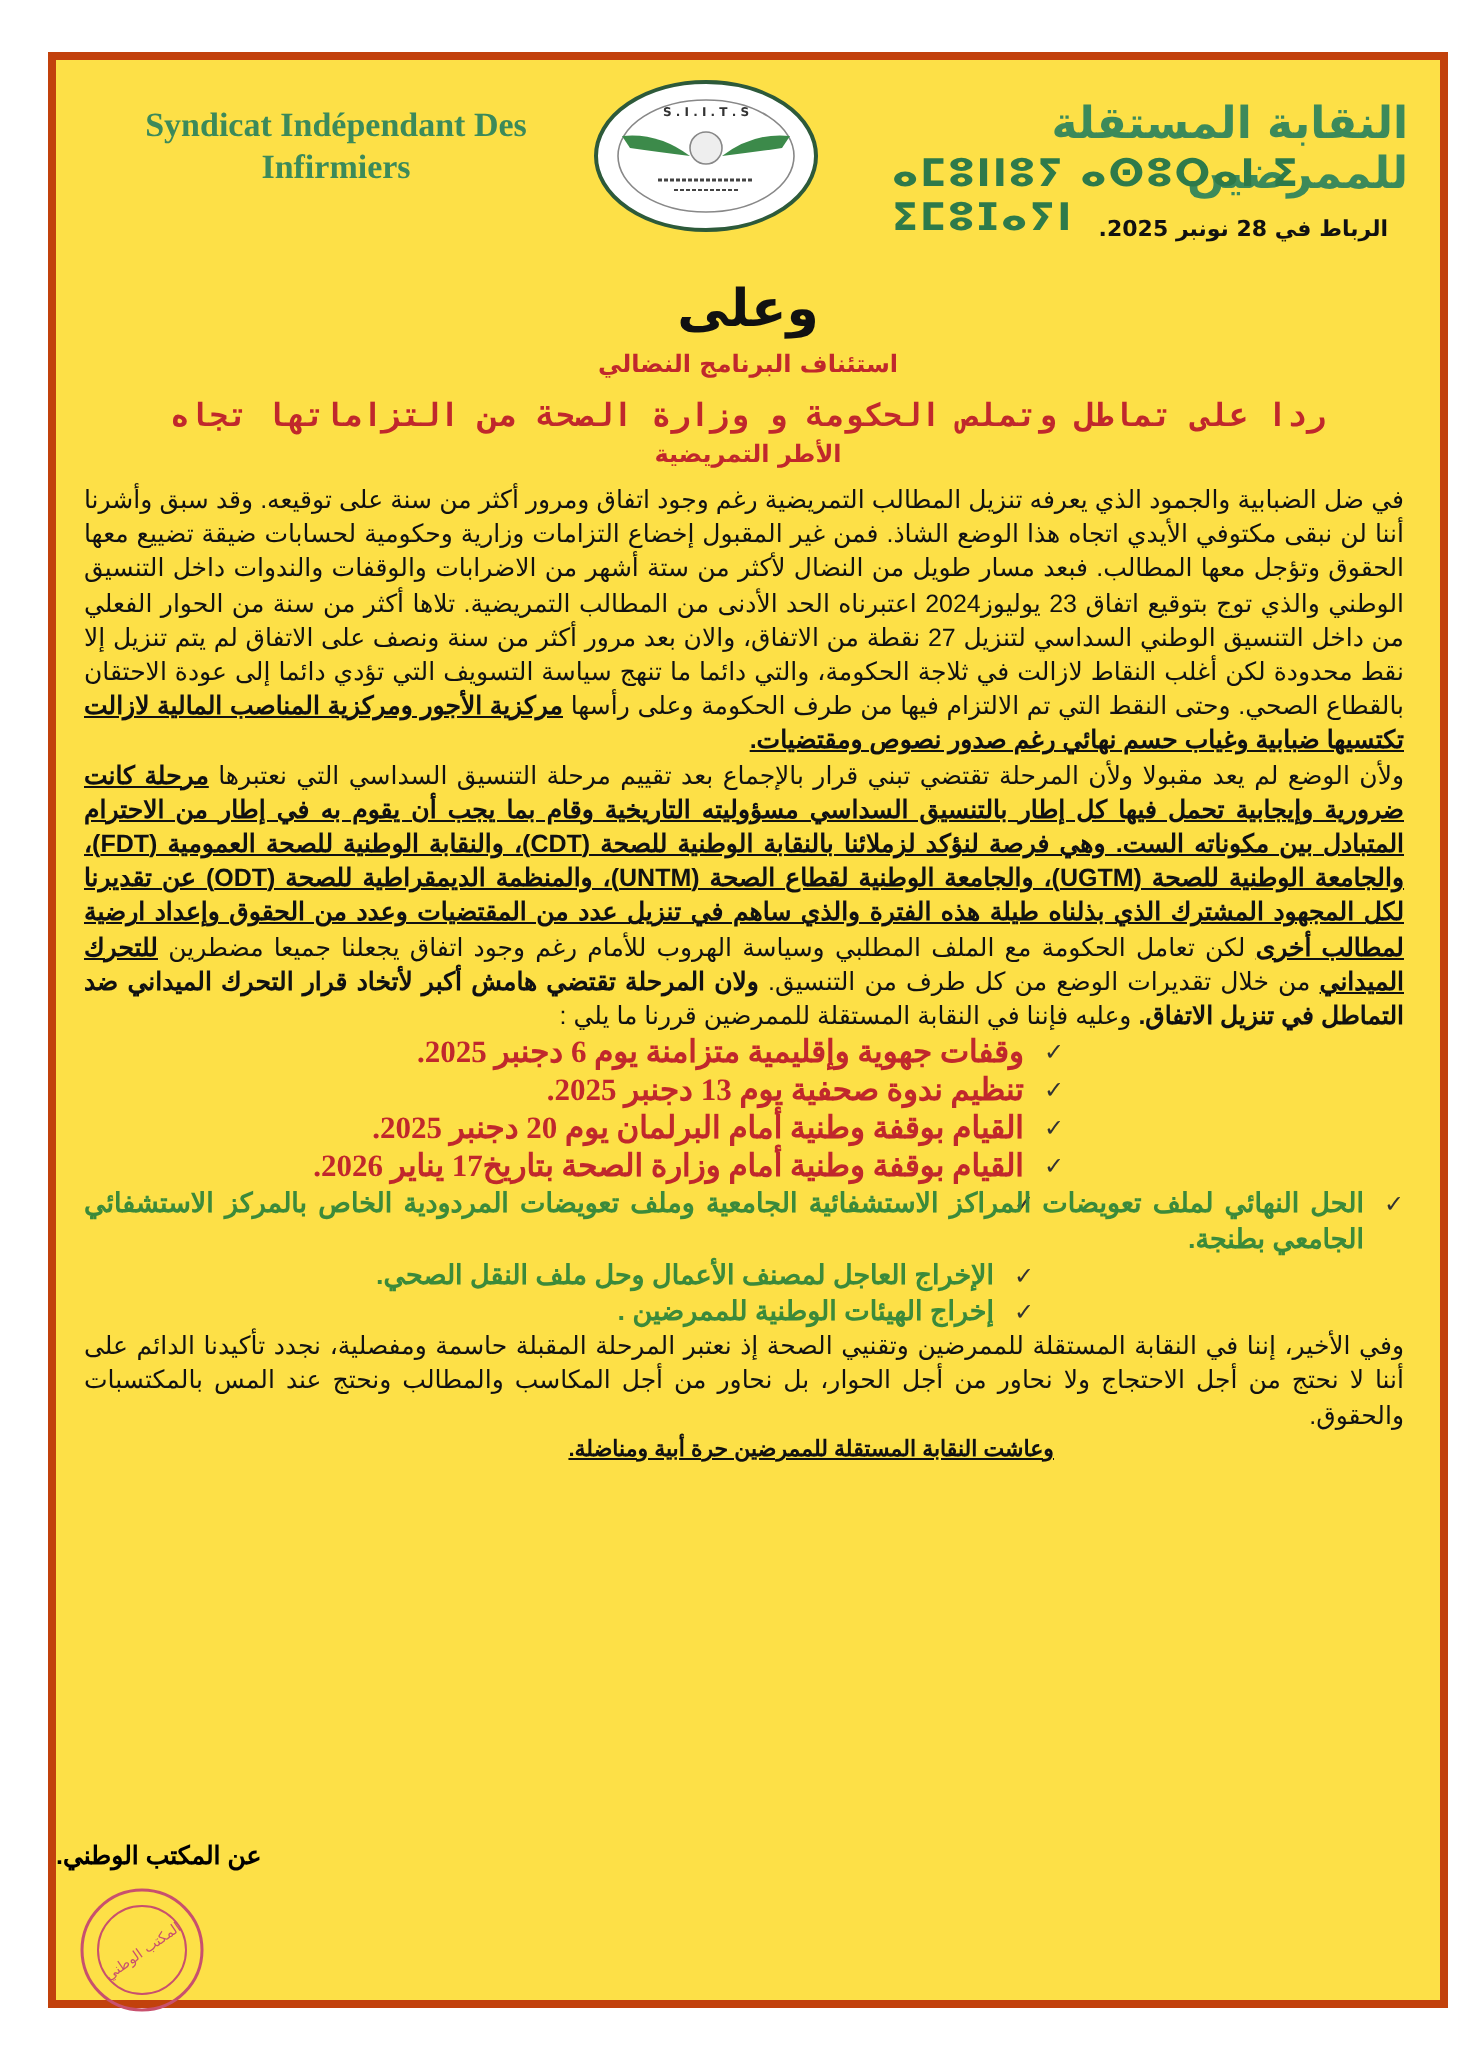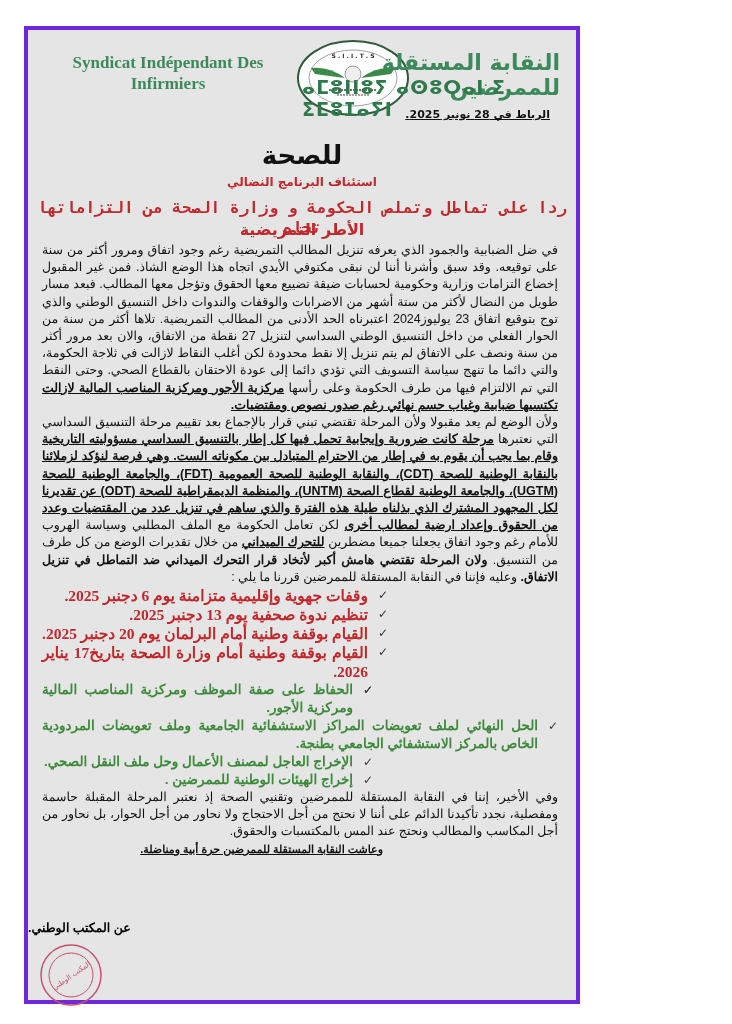--- a/index.html
+++ b/index.html
@@ -1,22 +1,22 @@
 <!DOCTYPE html>
 <html><head>
 <meta charset="utf-8">
 <style>
   html, body { margin: 0; padding: 0; }
   body {
     width: 732px; height: 1024px; background: #ffffff; position: relative; overflow: hidden;
     font-family: "DejaVu Sans", sans-serif;
   }
   .frame {
-    position: absolute; left: 24px; top: 26px; width: 556px; height: 978px;
-    border: 4px solid #6d28d9; box-sizing: border-box; background: #e5e5e5;
+    position: absolute; left: 24px; top: 26px; width: 700px; height: 978px;
+    border: 4px solid #c2410c; box-sizing: border-box; background: #fde047;
   }
   .header { position: absolute; left: 0; top: 0; width: 100%; height: 120px; }
   .fr-name {
     position: absolute; left: 20px; top: 22px; width: 240px; text-align: center;
     font-family: "Liberation Serif", serif; font-weight: bold; font-size: 17px; line-height: 21px;
     color: #3c8a5a;
   }
   .logo {
     position: absolute; left: 267px; top: 8px; width: 116px; height: 80px;
   }
@@ -24,33 +24,33 @@
     position: absolute; right: 16px; top: 20px; width: 240px; text-align: right;
     direction: rtl; font-size: 22px; color: #3c8a5a; font-weight: bold;
   }
   .tif-name {
     position: absolute; right: 14px; top: 46px; width: 260px; text-align: left;
     font-size: 19px; color: #2e7a4a; font-weight: bold; letter-spacing: 1px;
     font-family: "DejaVu Sans", sans-serif;
   }
   .date {
     position: absolute; right: 26px; top: 78px; direction: rtl; font-size: 11px;
-    text-decoration: underline; font-weight: bold; color: #111;
+    font-weight: bold; color: #111;
   }
   .title {
     position: absolute; left: 0; top: 110px; width: 100%; text-align: center;
     font-size: 26px; font-weight: bold; direction: rtl; color: #111;
   }
   .subtitle {
     position: absolute; left: 0; width: 100%; text-align: center; direction: rtl;
     font-weight: bold; color: #c0282c;
   }
   .sub1 { top: 145px; font-size: 12px; }
   .sub2 { top: 168px; font-size: 16px; font-family: Liberation Mono, monospace; }
-  .sub3 { top: 190px; font-size: 16px; }
+  .sub3 { top: 190px; font-size: 12px; }
   .body {
     position: absolute; left: 14px; right: 18px; top: 212px;
     direction: rtl; text-align: justify; font-family: "Liberation Sans", sans-serif;
     font-size: 12.5px; line-height: 17.2px; color: #111;
   }
   .body p { margin: 0; }
   .u { text-decoration: underline; font-weight: bold; }
   .b { font-weight: bold; }
   .list { list-style: none; margin: 0; padding: 0 20px 0 0; font-weight: bold; font-family: "Liberation Serif", serif; }
   .list li { position: relative; padding-right: 20px; }
@@ -83,21 +83,21 @@
       <circle cx="58" cy="36" r="8" fill="#eee" stroke="#888" stroke-width="0.8"></circle>
       <line x1="34" y1="52" x2="82" y2="52" stroke="#444" stroke-width="1.5" stroke-dasharray="2 1"></line>
       <line x1="42" y1="57" x2="74" y2="57" stroke="#444" stroke-width="1" stroke-dasharray="2 1"></line>
     </svg>
 
     <div class="ar-name">النقابة المستقلة للممرضين</div>
     <div class="tif-name">ⴰⵎⵓⵏⵏⵓⵢ ⴰⵙⵓⵔⴰⵏ ⵉ ⵉⵎⵓⵊⴰⵢⵏ</div>
     <div class="date">الرباط في 28 نونبر 2025.</div>
   </div>
 
-  <div class="title">للصحة</div>
+  <div class="title">وعلى</div>
   <div class="subtitle sub1">استئناف البرنامج النضالي</div>
   <div class="subtitle sub2">ردا على تماطل وتملص الحكومة و وزارة الصحة من التزاماتها تجاه</div>
   <div class="subtitle sub3">الأطر التمريضية</div>
 
   <div class="body">
     <p>
       <span>في ضل الضبابية والجمود الذي يعرفه تنزيل المطالب التمريضية رغم وجود اتفاق ومرور أكثر من سنة على توقيعه. وقد سبق وأشرنا أننا لن نبقى مكتوفي الأيدي اتجاه هذا الوضع الشاذ. فمن غير المقبول إخضاع التزامات وزارية وحكومية لحسابات ضيقة تضييع معها الحقوق وتؤجل معها المطالب. فبعد مسار طويل من النضال لأكثر من ستة أشهر من الاضرابات والوقفات والندوات داخل التنسيق الوطني والذي توج بتوقيع اتفاق 23 يوليوز2024 اعتبرناه الحد الأدنى من المطالب التمريضية. تلاها أكثر من سنة من الحوار الفعلي من داخل التنسيق الوطني السداسي لتنزيل 27 نقطة من الاتفاق، والان بعد مرور أكثر من سنة ونصف على الاتفاق لم يتم تنزيل إلا نقط محدودة لكن أغلب النقاط لازالت في ثلاجة الحكومة، والتي دائما ما تنهج سياسة التسويف التي تؤدي دائما إلى عودة الاحتقان بالقطاع الصحي. وحتى النقط التي تم الالتزام فيها من طرف الحكومة وعلى رأسها </span><span class="u">مركزية الأجور ومركزية المناصب المالية لازالت تكتسيها ضبابية وغياب حسم نهائي رغم صدور نصوص ومقتضيات.</span>
     </p>
     <p>
       <span>ولأن الوضع لم يعد مقبولا ولأن المرحلة تقتضي تبني قرار بالإجماع بعد تقييم مرحلة التنسيق السداسي التي نعتبرها </span><span class="u">مرحلة كانت ضرورية وإيجابية تحمل فيها كل إطار بالتنسيق السداسي مسؤوليته التاريخية وقام بما يجب أن يقوم به في إطار من الاحترام المتبادل بين مكوناته الست. وهي فرصة لنؤكد لزملائنا بالنقابة الوطنية للصحة (CDT)، والنقابة الوطنية للصحة العمومية (FDT)، والجامعة الوطنية للصحة (UGTM)، والجامعة الوطنية لقطاع الصحة (UNTM)، والمنظمة الديمقراطية للصحة (ODT) عن تقديرنا لكل المجهود المشترك الذي بذلناه طيلة هذه الفترة والذي ساهم في تنزيل عدد من المقتضيات وعدد من الحقوق وإعداد ارضية لمطالب أخرى</span><span> لكن تعامل الحكومة مع الملف المطلبي وسياسة الهروب للأمام رغم وجود اتفاق يجعلنا جميعا مضطرين </span><span class="u">للتحرك الميداني</span><span> من خلال تقديرات الوضع من كل طرف من التنسيق. </span><span class="b">ولان المرحلة تقتضي هامش أكبر لأتخاد قرار التحرك الميداني ضد التماطل في تنزيل الاتفاق.</span><span> وعليه فإننا في النقابة المستقلة للممرضين قررنا ما يلي :</span>
@@ -106,21 +106,21 @@
     <ul class="list red">
       <li><span class="chk">✓</span><span>وقفات جهوية وإقليمية متزامنة يوم 6 دجنبر 2025.</span></li>
       <li><span class="chk">✓</span><span>تنظيم ندوة صحفية يوم 13 دجنبر 2025.</span></li>
       <li><span class="chk">✓</span><span>القيام بوقفة وطنية أمام البرلمان يوم 20 دجنبر 2025.</span></li>
       <li><span class="chk">✓</span><span>القيام بوقفة وطنية أمام وزارة الصحة بتاريخ17 يناير 2026.</span></li>
     </ul>
 
 
     <ul class="list green">
       <li><span class="chk">✓</span></li>
-      <li><span class="chk">✓</span><span>الحفاظ على صفة الموظف ومركزية المناصب المالية ومركزية الأجور.</span></li>
+      <li><span class="chk">✓</span></li>
       <li style="margin-right:-185px;">
           <span class="chk" style="right:0">✓</span>
           <span style="display:block;padding-right:185px;margin-right:-185px;">الحل النهائي لملف تعويضات المراكز الاستشفائية الجامعية وملف تعويضات المردودية الخاص بالمركز الاستشفائي الجامعي بطنجة.</span>
         </li>
       <li><span class="chk">✓</span><span>الإخراج العاجل لمصنف الأعمال وحل ملف النقل الصحي.</span></li>
       <li><span class="chk">✓</span><span>إخراج الهيئات الوطنية للممرضين .</span></li>
     </ul>
 
     <p>وفي الأخير، إننا في النقابة المستقلة للممرضين وتقنيي الصحة إذ نعتبر المرحلة المقبلة حاسمة ومفصلية، نجدد تأكيدنا الدائم على أننا لا نحتج من أجل الاحتجاج ولا نحاور من أجل الحوار، بل نحاور من أجل المكاسب والمطالب ونحتج عند المس بالمكتسبات والحقوق.</p>
     <p class="closing">وعاشت النقابة المستقلة للممرضين حرة أبية ومناضلة.</p>

